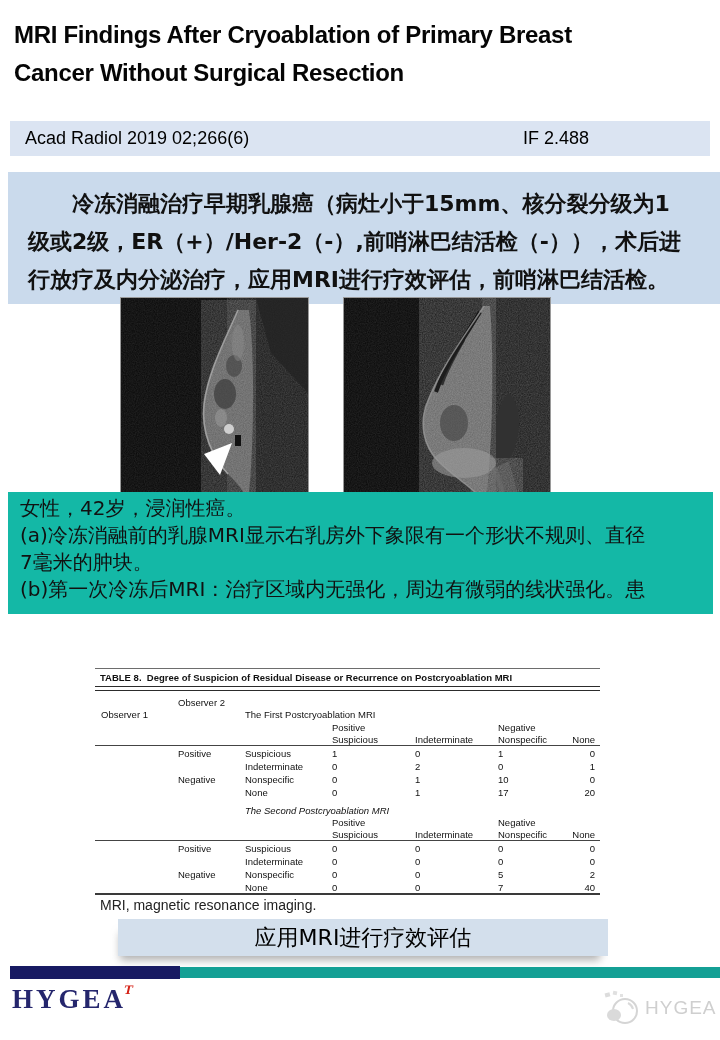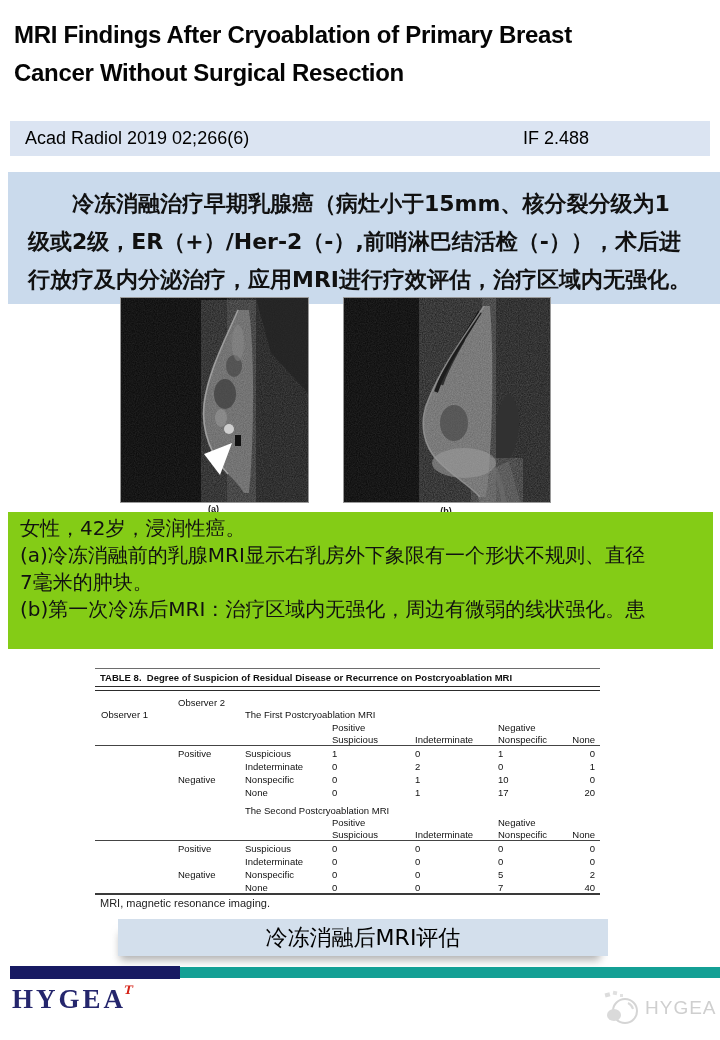--- a/index.html
+++ b/index.html
@@ -11,41 +11,41 @@
          line-height:38px;letter-spacing:-0.3px;}
   
   #jbar{left:10px;top:121px;width:700px;height:35px;background:#dbe4f2;}
   #jbar .cit{position:absolute;left:15px;top:0;line-height:35px;font-size:18px;color:#000;}
   #jbar .if{position:absolute;left:513px;top:0;line-height:35px;font-size:18px;color:#000;}
   
   .cjk{font-family:"DejaVu Sans",sans-serif;color:#111;}
   #block1{left:8px;top:172px;width:705px;height:116px;background:#cadaec;padding:8px;}
   #block1 .ln{position:relative;left:12px;width:685px;font-size:22px;font-weight:bold;line-height:38px;}
   #block1 .ln:first-child{margin-top:5px;text-indent:2em;}
-  #block2{left:8px;top:512px;width:705px;height:137px;background:#84cc16;}
+  #block2{left:8px;top:492px;width:705px;height:122px;background:#14b8a6;}
   #block2 .ln{position:relative;left:12px;width:690px;font-size:20px;line-height:27px;}
   #block2 .ln:first-child{margin-top:3px;}
   
   .mri{border:1px solid #9a9a9a;background:#000;}
   #imgA{left:120px;top:297px;width:187px;height:204px;}
   #imgB{left:343px;top:297px;width:206px;height:204px;}
   .figcap{font-size:9px;font-weight:bold;color:#1a1a1a;text-align:center;}
   #capA{left:120px;top:504px;width:187px;}
   #capB{left:343px;top:506px;width:206px;}
   
   #tbl{left:95px;top:668px;width:505px;height:240px;font-size:9.5px;color:#111;}
   #tbl .tc{position:absolute;white-space:pre;}
   #tbl .b{font-weight:bold;}
   .hr{position:absolute;left:0;width:505px;height:0;}
   #tbl .rule-top{top:0;border-top:1.5px solid #6d6d6d;}
   #tbl .rule-dbl{top:18px;height:2.5px;border-top:1.5px solid #2c2c2c;border-bottom:1px solid #2c2c2c;}
   #tbl .rule-h1{top:77px;border-top:1.2px solid #444;}
   #tbl .rule-h2{top:172px;border-top:1.2px solid #444;}
   #tbl .rule-bot{top:225px;border-top:2px solid #3a3a3a;}
-  #tbl .fn{top:229px;left:5px;font-size:11px;color:#222;}
+  #tbl .fn{top:229px;left:5px;font-size:14px;color:#222;}
   
   #banner{left:118px;top:919px;width:490px;height:37px;background:#d3dfec;
           box-shadow:-3px 9px 9px -5px rgba(120,120,120,0.6);}
   #banner .txt{width:100%;text-align:center;line-height:37px;font-size:22px;color:#000;}
   
   #bar-navy{left:10px;top:966px;width:170px;height:13px;background:#181a62;}
   #bar-teal{left:180px;top:967px;width:540px;height:11px;background:#14a095;}
   #logo{left:12px;top:982px;font-family:"Liberation Serif",serif;font-weight:bold;
         font-size:27px;color:#25266d;letter-spacing:3px;}
   #logo .mark{font-size:13px;color:#d42015;vertical-align:14px;letter-spacing:0;
@@ -77,21 +77,21 @@
   </div>
 
   <div class="abs" id="jbar">
     <span class="cit">Acad Radiol 2019 02;266(6)</span>
     <span class="if">IF 2.488</span>
   </div>
 
   <div class="abs cjk" id="block1">
     <div class="ln">冷冻消融治疗早期乳腺癌（病灶小于15mm、核分裂分级为1</div>
     <div class="ln">级或2级，ER（+）/Her-2（-）,前哨淋巴结活检（-）），术后进</div>
-    <div class="ln">行放疗及内分泌治疗，应用MRI进行疗效评估，治疗区域内无强化。</div>
+    <div class="ln">行放疗及内分泌治疗，应用MRI进行疗效评估，前哨淋巴结活检。</div>
   </div>
 
   <div class="abs mri" id="imgA">
     <svg width="187" height="204" viewBox="0 0 187 204">
       <rect width="187" height="204" fill="#070707"></rect>
       <rect width="187" height="204" filter="url(#grainL)" opacity="0.16"></rect>
       <path d="M113,0 L187,0 L187,204 L130,204 C117,160 108,110 111,60 C112,35 113,15 113,0 Z" fill="#181818"></path>
       <path d="M113,0 L187,0 L187,204 L130,204 C117,160 108,110 111,60 C112,35 113,15 113,0 Z" filter="url(#grainL)" opacity="0.28"></path>
       <path d="M135,0 L187,0 L187,95 L150,55 Z" fill="#232323" opacity="0.8"></path>
       <path d="M117,12 C104,42 87,74 83,106 C80,134 91,159 107,176 C113,182 119,188 123,195 L128,195 C133,150 134,55 128,12 Z" fill="#6e6e6e"></path>
@@ -175,21 +175,21 @@
     <div class="tc" style="top:106px;left:320px;">1</div>
     <div class="tc" style="top:106px;left:403px;">10</div>
     <div class="tc" style="top:106px;right:5px;">0</div>
 
     <div class="tc" style="top:119px;left:150px;">None</div>
     <div class="tc" style="top:119px;left:237px;">0</div>
     <div class="tc" style="top:119px;left:320px;">1</div>
     <div class="tc" style="top:119px;left:403px;">17</div>
     <div class="tc" style="top:119px;right:5px;">20</div>
 
-    <div class="tc" style="top:137px;left:150px;">The Second Postcryoablation MRI</div>
+    <div class="tc" style="top:137px;left:150px;font-style:italic;">The Second Postcryoablation MRI</div>
     <div class="tc" style="top:149px;left:237px;">Positive</div>
     <div class="tc" style="top:149px;left:403px;">Negative</div>
     <div class="tc" style="top:161px;left:237px;">Suspicious</div>
     <div class="tc" style="top:161px;left:320px;">Indeterminate</div>
     <div class="tc" style="top:161px;left:403px;">Nonspecific</div>
     <div class="tc" style="top:161px;right:5px;">None</div>
     <div class="hr rule-h2"></div>
 
     <div class="tc" style="top:175px;left:83px;">Positive</div>
     <div class="tc" style="top:175px;left:150px;">Suspicious</div>
@@ -215,21 +215,21 @@
     <div class="tc" style="top:214px;left:237px;">0</div>
     <div class="tc" style="top:214px;left:320px;">0</div>
     <div class="tc" style="top:214px;left:403px;">7</div>
     <div class="tc" style="top:214px;right:5px;">40</div>
 
     <div class="hr rule-bot"></div>
     <div class="tc fn">MRI, magnetic resonance imaging.</div>
   </div>
 
   <div class="abs cjk" id="banner">
-    <div class="txt">冷冻消融后MRI评估</div>
+    <div class="txt">应用MRI进行疗效评估</div>
   </div>
 
   <div class="abs" id="bar-navy"></div>
   <div class="abs" id="bar-teal"></div>
 
   <div class="abs" id="logo"><span>HYGEA</span><span class="mark">T</span></div>
 
   <div class="abs" id="wm">
     <svg width="46" height="44" viewBox="0 0 46 44">
       <circle cx="27" cy="26" r="12" fill="none" stroke="#d5d5d5" stroke-width="2"></circle>

